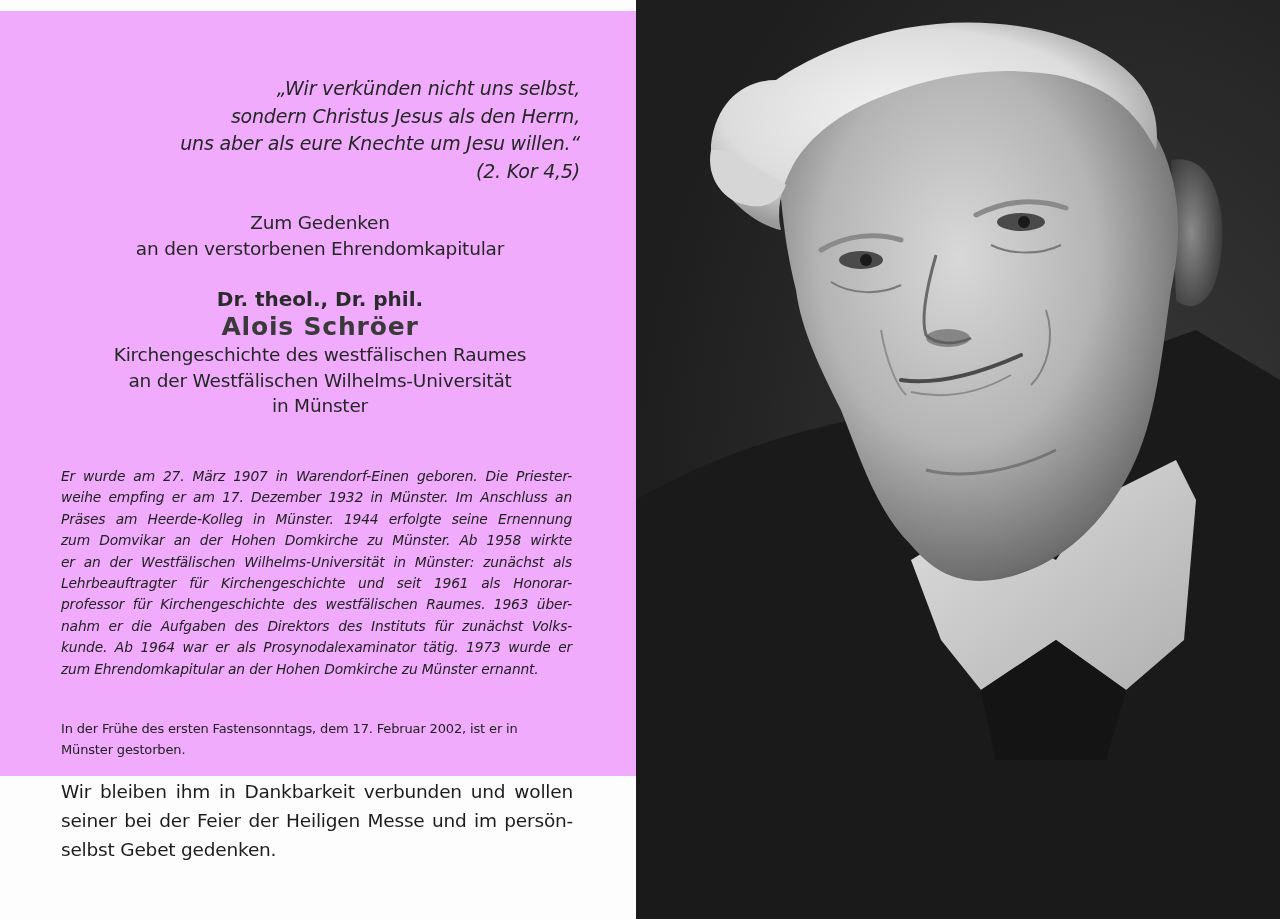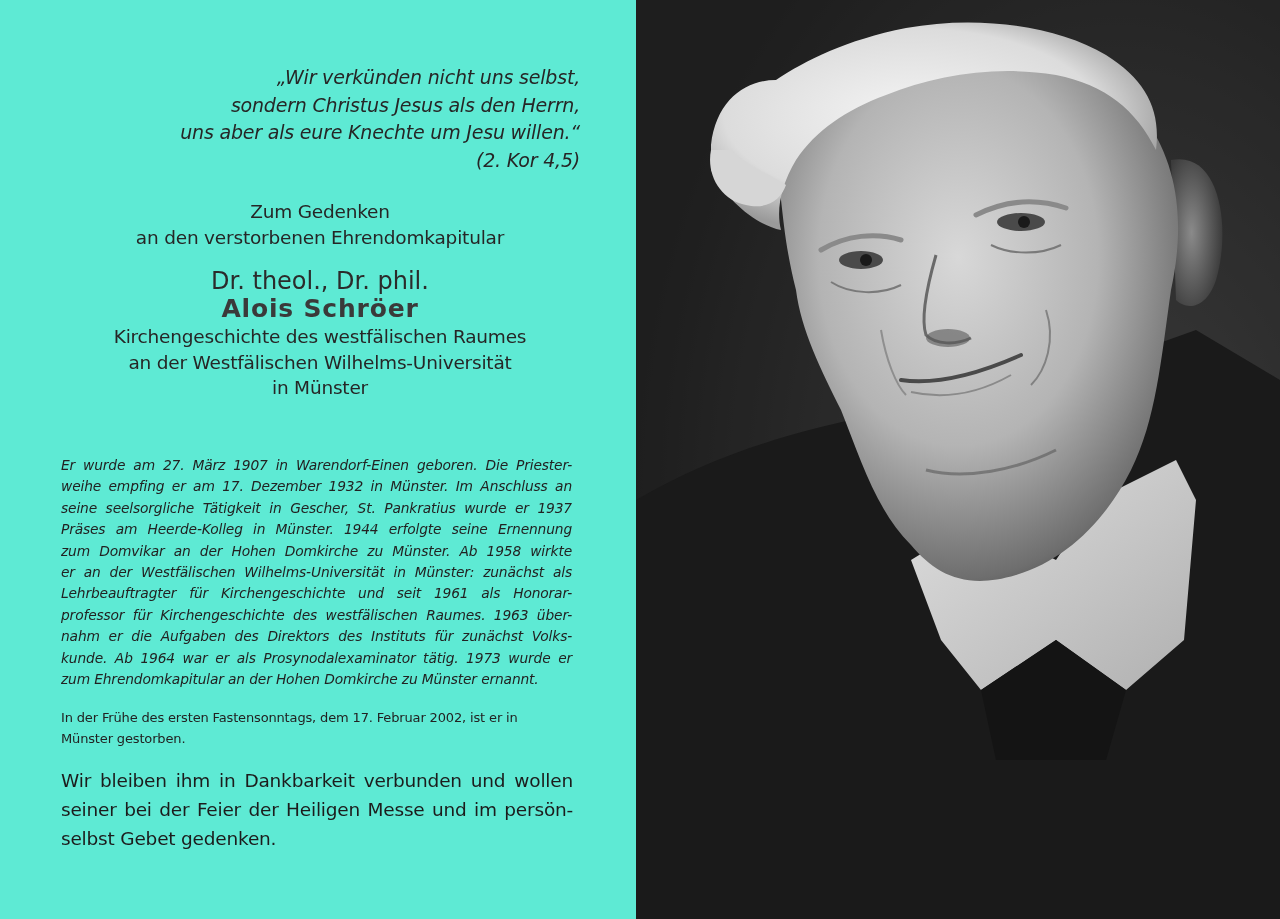--- a/index.html
+++ b/index.html
@@ -6,23 +6,23 @@
     html, body {
       width: 1280px; height: 919px; overflow: hidden;
       background: #fdfdfd;
     }
     body {
       position: relative;
       font-family: "DejaVu Sans", "Liberation Sans", sans-serif;
       color: #1f1f1f;
     }
     .card-text {
-      position: absolute; left: 0; top: 0;
-      width: 636px; height: 919px;
-      background: #5eead4;
+      position: absolute; left: 0; top: 11px;
+      width: 636px; height: 765px;
+      background: #f0abfc;
     }
     .quote {
       position: absolute;
       right: 56px; top: 64px;
       text-align: right;
       font-style: italic;
       font-size: 19px;
       line-height: 27.5px;
       color: #262626;
       letter-spacing: -0.2px;
@@ -36,24 +36,24 @@
       color: #262626;
     }
     .memorial .intro {
       display: block;
       font-size: 18.5px;
       line-height: 26px;
       letter-spacing: -0.2px;
     }
     .memorial .titles {
       display: block;
-      font-size: 24px;
-      font-weight: normal;
+      font-size: 20px;
+      font-weight: bold;
       line-height: 26px;
-      margin-top: 17px;
+      margin-top: 24px;
       color: #2b2b2b;
     }
     .memorial .name {
       display: block;
       font-size: 25px;
       font-weight: bold;
       line-height: 30px;
       letter-spacing: 0.8px;
       color: #3a3a3a;
     }
@@ -130,21 +130,20 @@
     <span class="titles">Dr. theol., Dr. phil.</span>
     <span class="name">Alois Schröer</span>
     <span class="role">Kirchengeschichte des westfälischen Raumes</span>
     <span class="role">an der Westfälischen Wilhelms-Universität</span>
     <span class="role">in Münster</span>
   </div>
 
   <div class="bio">
     <span class="line">Er wurde am 27. März 1907 in Warendorf-Einen geboren. Die Priester-</span>
     <span class="line">weihe empfing er am 17. Dezember 1932 in Münster. Im Anschluss an</span>
-    <span class="line">seine seelsorgliche Tätigkeit in Gescher, St. Pankratius wurde er 1937</span>
     <span class="line">Präses am Heerde-Kolleg in Münster. 1944 erfolgte seine Ernennung</span>
     <span class="line">zum Domvikar an der Hohen Domkirche zu Münster. Ab 1958 wirkte</span>
     <span class="line">er an der Westfälischen Wilhelms-Universität in Münster: zunächst als</span>
     <span class="line">Lehrbeauftragter für Kirchengeschichte und seit 1961 als Honorar-</span>
     <span class="line">professor für Kirchengeschichte des westfälischen Raumes. 1963 über-</span>
     <span class="line">nahm er die Aufgaben des Direktors des Instituts für zunächst Volks-</span>
     <span class="line">kunde. Ab 1964 war er als Prosynodalexaminator tätig. 1973 wurde er</span>
     <span class="line last">zum Ehrendomkapitular an der Hohen Domkirche zu Münster ernannt.</span>
   </div>
 

